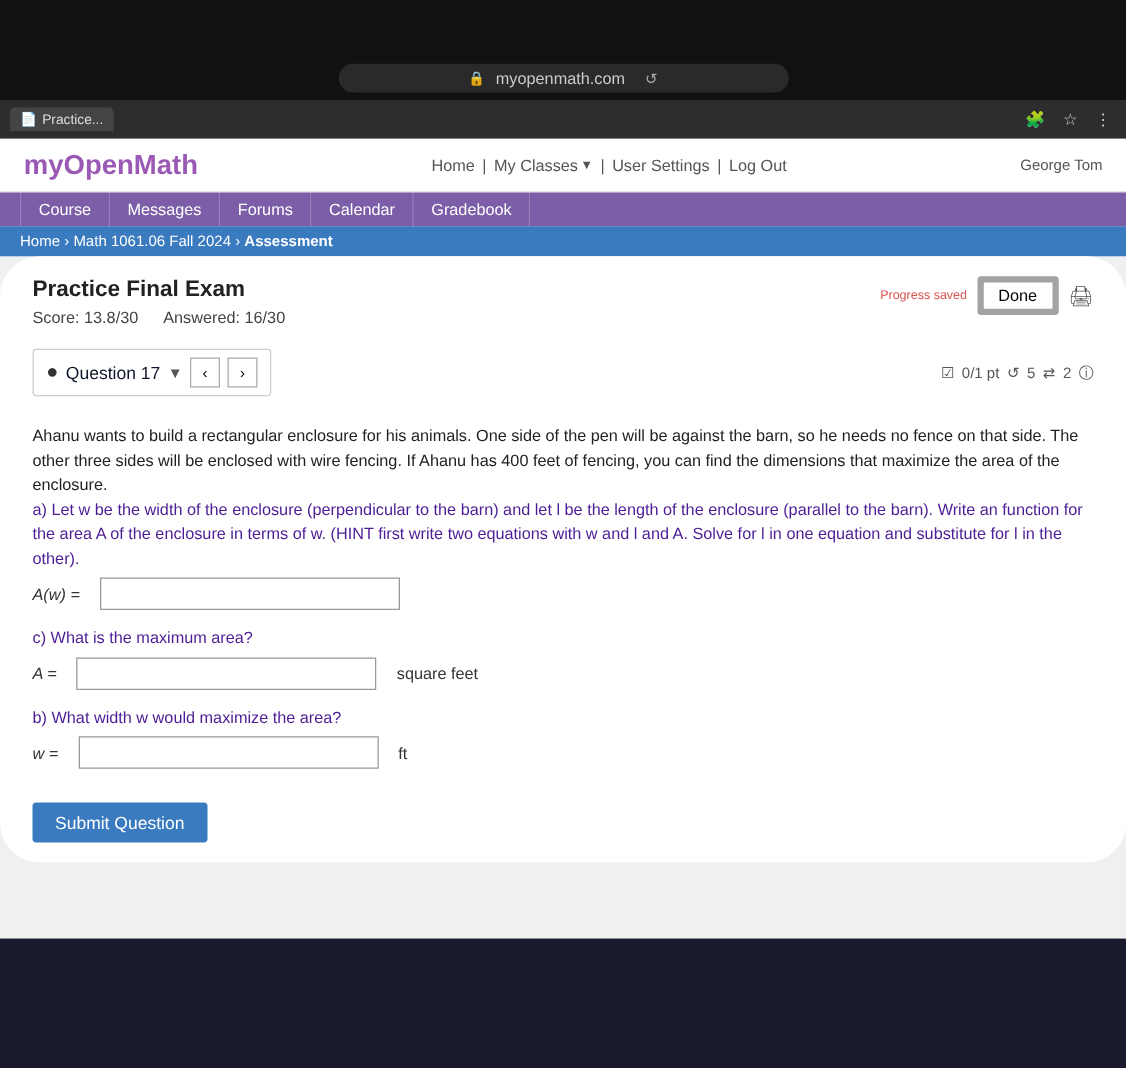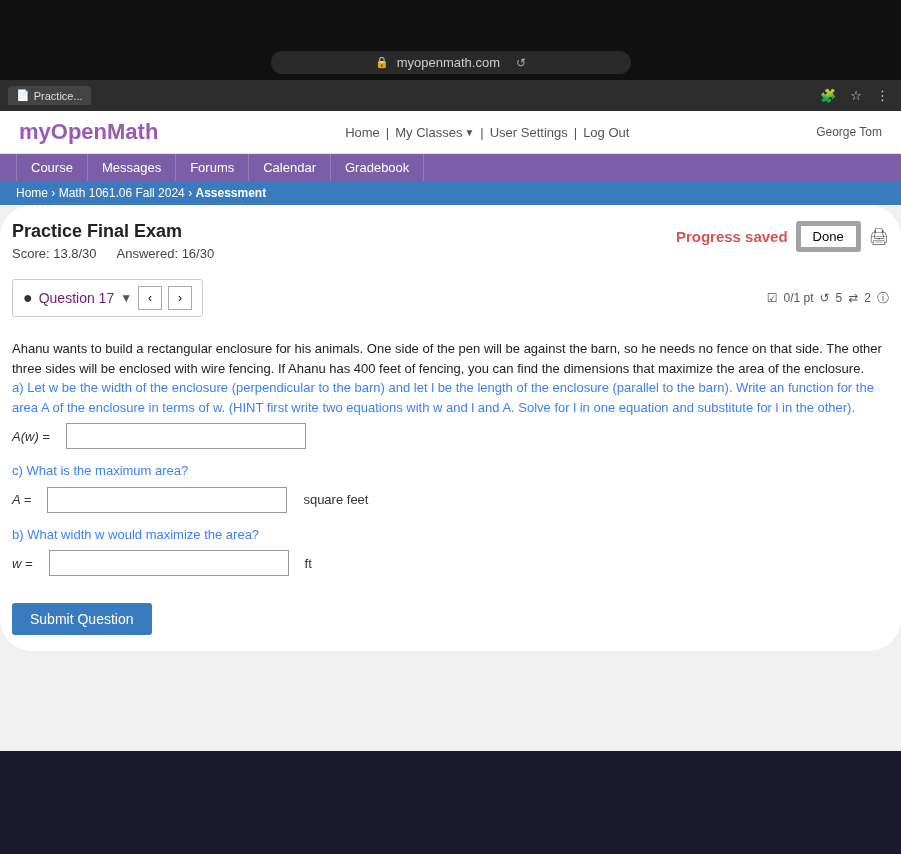--- a/index.html
+++ b/index.html
@@ -124,21 +124,21 @@
       padding: 5px 16px;
       color: white;
       font-size: 12px;
     }
     .breadcrumb-bar a { color: white; text-decoration: none; }
 
     
     .main-content {
       background: white;
       margin: 0;
-      padding: 16px 12px;
+      padding: 16px 26px;
       border-radius: 32px;
     }
 
     .exam-header {
       display: flex;
       justify-content: space-between;
       align-items: flex-start;
       margin-bottom: 8px;
     }
     .exam-title {
@@ -152,23 +152,23 @@
       color: #444;
       display: flex;
       gap: 20px;
     }
     .progress-area {
       display: flex;
       align-items: center;
       gap: 8px;
     }
     .progress-label {
-      font-size: 15px;
+      font-size: 10px;
       color: #d9534f;
-      font-weight: bold;
+      font-weight: normal;
     }
     .done-btn {
       background: white;
       border: 5px solid #a3a3a3;
       padding: 3px 12px;
       font-size: 13px;
       cursor: pointer;
       border-radius: 3px;
     }
     .print-icon { color: #555; font-size: 16px; cursor: pointer; }
@@ -179,21 +179,21 @@
       align-items: center;
       gap: 6px;
       margin: 10px 0;
       border: 1px solid #ccc;
       padding: 6px 10px;
       display: inline-flex;
       border-radius: 3px;
       background: white;
     }
     .q-bullet { color: #333; font-size: 16px; }
-    .q-label { font-size: 14px; color: #701a75; }
+    .q-label { font-size: 14px; color: #0f172a; }
     .q-dropdown { font-size: 12px; color: #555; cursor: pointer; }
     .q-nav-btn {
       background: white;
       border: 1px solid #aaa;
       width: 24px;
       height: 24px;
       display: flex;
       align-items: center;
       justify-content: center;
       cursor: pointer;
@@ -221,21 +221,21 @@
       line-height: 1.5;
       margin-bottom: 0;
       background: white;
     }
 
     .sub-question {
       margin-bottom: 12px;
     }
     .sub-q-label {
       font-size: 13px;
-      color: #3b82f6;
+      color: #4c1d95;
       margin-bottom: 6px;
       line-height: 1.5;
     }
     .math-input-row {
       display: flex;
       align-items: center;
       gap: 16px;
       margin-top: 4px;
     }
     .math-label {

